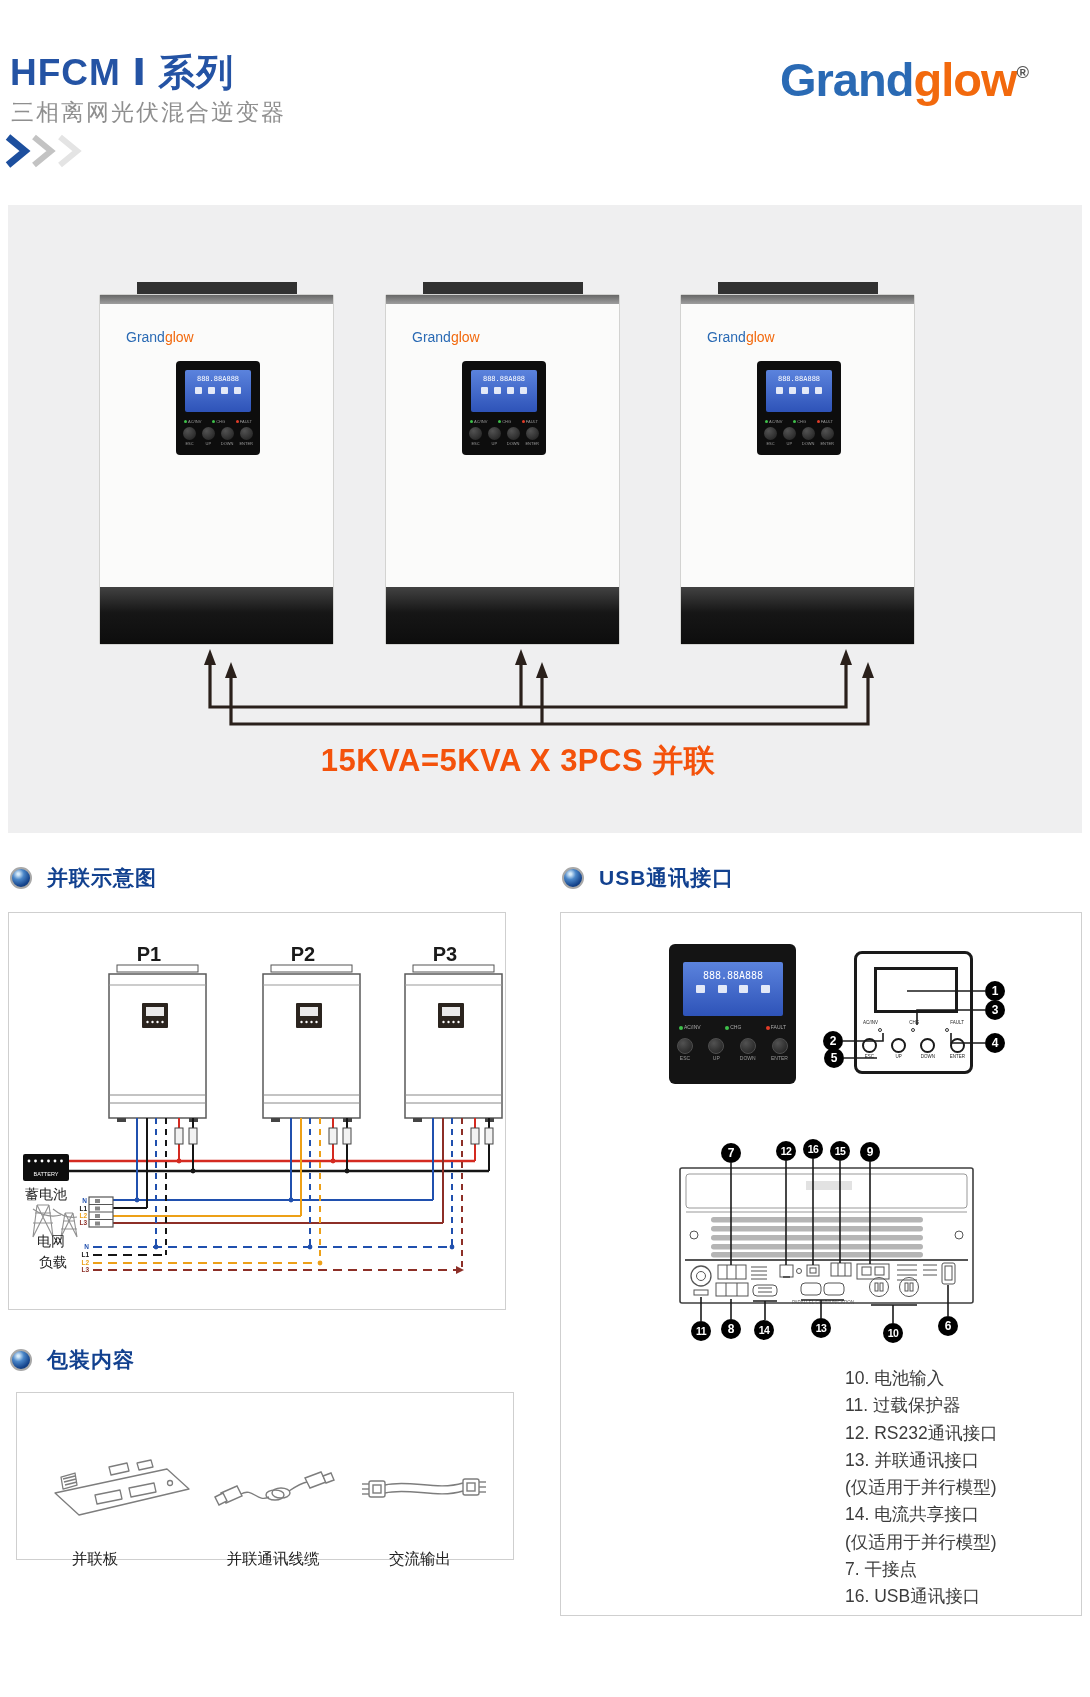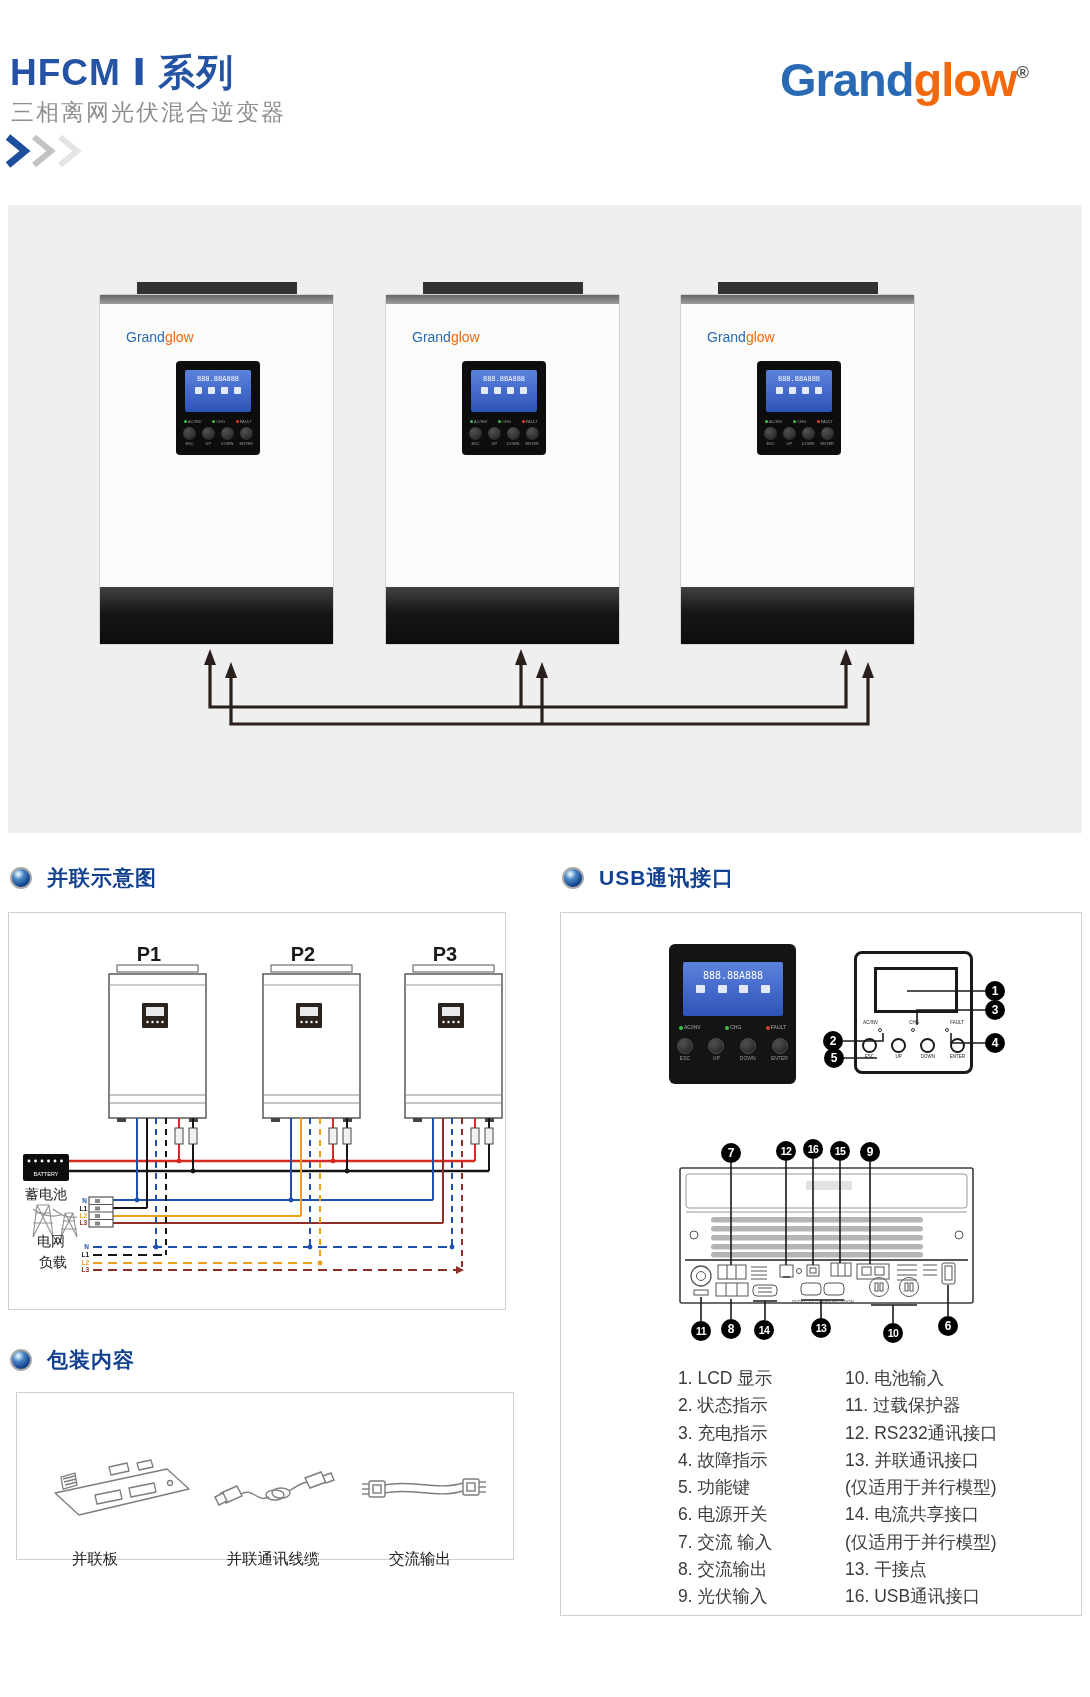--- a/index.html
+++ b/index.html
@@ -233,20 +233,21 @@
     <g fill="#2a201b">
       <polygon points="196,460 208,460 202,444"></polygon>
       <polygon points="507,460 519,460 513,444"></polygon>
       <polygon points="832,460 844,460 838,444"></polygon>
       <polygon points="217,473 229,473 223,457"></polygon>
       <polygon points="528,473 540,473 534,457"></polygon>
       <polygon points="854,473 866,473 860,457"></polygon>
     </g>
   </svg>
 
+  <div class="abs formula">15KVA=5KVA X 3PCS 并联</div>
 </div>
 
 <div class="abs sec" style="left:10px;top:864px">
   <span class="orb"></span>
   <span class="t">并联示意图</span>
 </div>
 <div class="abs sec" style="left:562px;top:864px">
   <span class="orb"></span>
   <span class="t">USB通讯接口</span>
 </div>
@@ -567,40 +568,29 @@
   <div class="co d2" style="left:242px;top:226px">16</div>
   <div class="co d2" style="left:269px;top:228px">15</div>
   <div class="co" style="left:299px;top:229px">9</div>
   <div class="co d2" style="left:130px;top:408px">11</div>
   <div class="co" style="left:160px;top:406px">8</div>
   <div class="co d2" style="left:193px;top:407px">14</div>
   <div class="co d2" style="left:250px;top:405px">13</div>
   <div class="co d2" style="left:322px;top:410px">10</div>
   <div class="co" style="left:377px;top:403px">6</div>
 
-  <div class="abs leg" style="left:117px;top:452px">
-    <div>1. LCD 显示</div>
-    <div>2. 状态指示</div>
-    <div>3. 充电指示</div>
-    <div>4. 故障指示</div>
-    <div>5. 功能键</div>
-    <div>6. 电源开关</div>
-    <div>7. 交流 输入</div>
-    <div>8. 交流输出</div>
-    <div>9. 光伏输入</div>
-  </div>
   <div class="abs leg" style="left:284px;top:452px">
     <div>10. 电池输入</div>
     <div>11. 过载保护器</div>
     <div>12. RS232通讯接口</div>
     <div>13. 并联通讯接口</div>
     <div>(仅适用于并行模型)</div>
     <div>14. 电流共享接口</div>
     <div>(仅适用于并行模型)</div>
-    <div>13. 干接点</div>
+    <div>7. 干接点</div>
     <div>16. USB通讯接口</div>
   </div>
 </div>
 
 <div class="abs sec" style="left:10px;top:1346px">
   <span class="orb"></span>
   <span class="t">包装内容</span>
 </div>
 
 <div class="abs box" style="left:16px;top:1392px;width:498px;height:168px">

